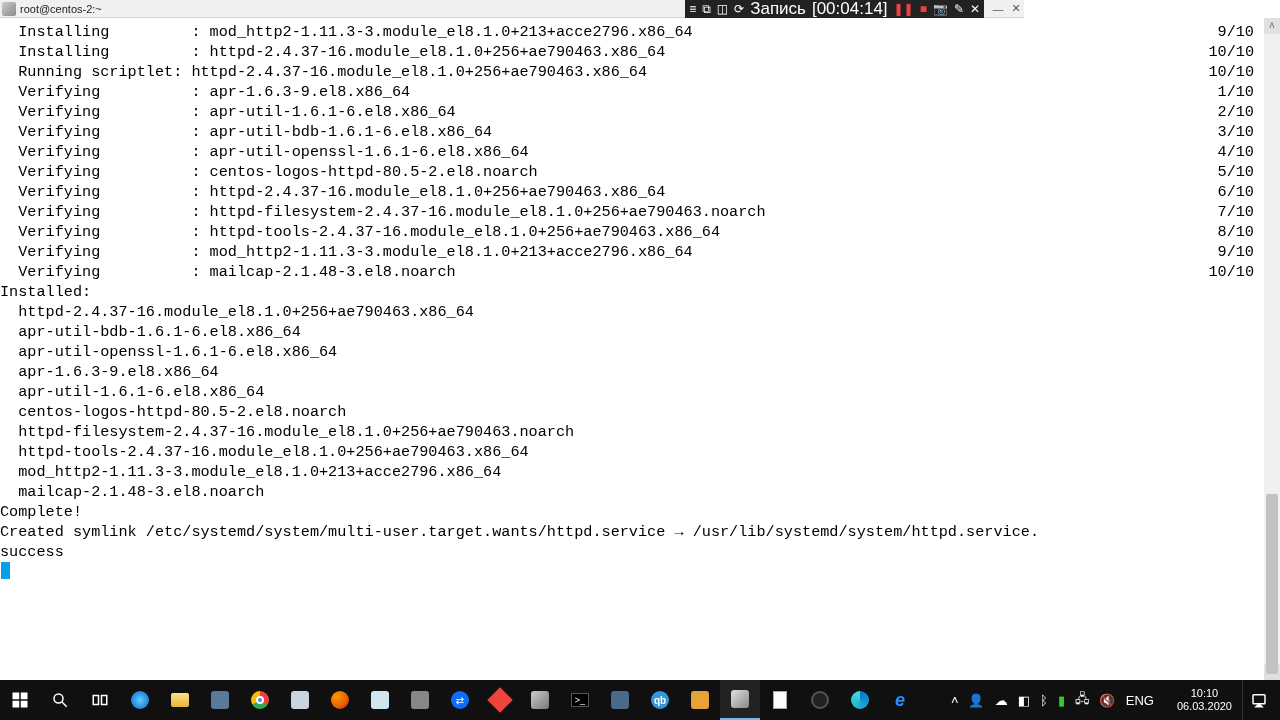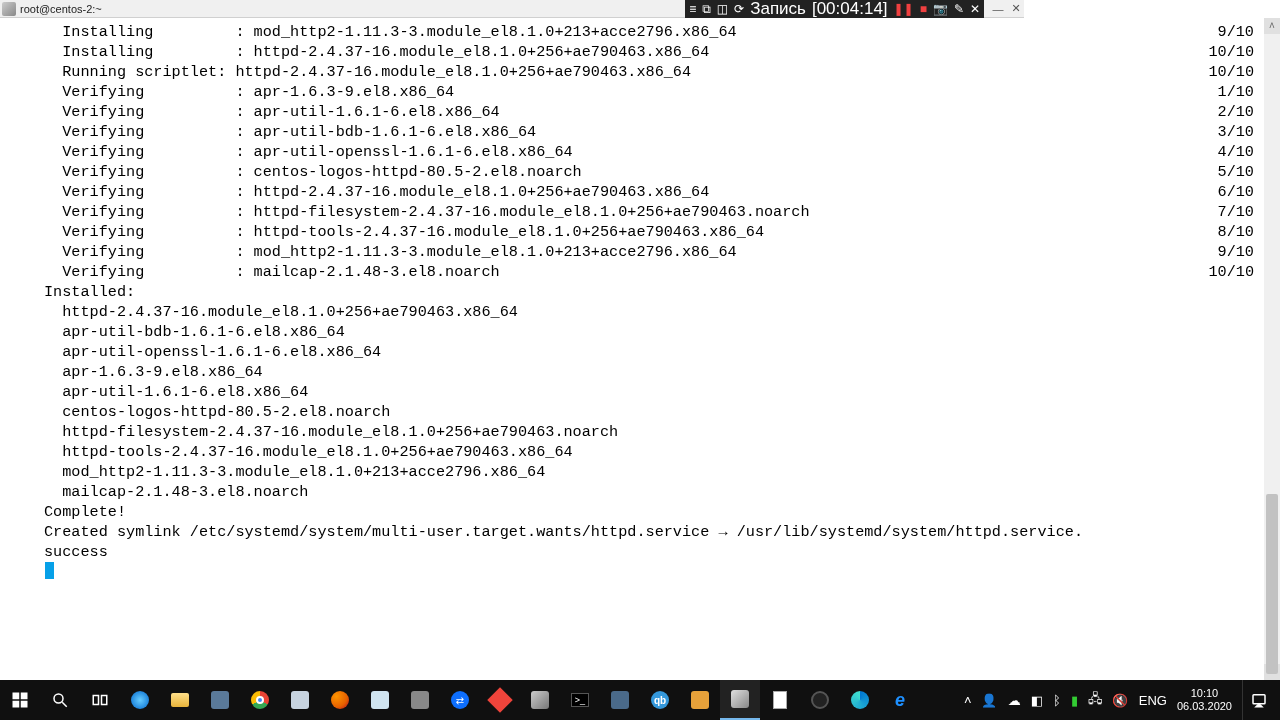--- a/index.html
+++ b/index.html
@@ -9,35 +9,35 @@
   .titlebar .title-text { flex: 0 0 auto; }
   .titlebar .spacer { flex: 1 1 auto; }
   .recbar { display: flex; align-items: center; background: #222; height: 18px; color: #fff; font-size: 11px; padding: 0 4px; gap: 6px; }
   .recbar .ricon { font-size: 12px; line-height: 1; cursor: pointer; }
   .recbar .ricon.red { color: #f04040; }
   .recbar .rlabel { font-size: 17px; }
   .winbtns { display: flex; align-items: center; gap: 2px; margin-left: 6px; }
   .winbtns span { width: 16px; text-align: center; font-size: 11px; color: #555; cursor: pointer; }
   .terminal-wrap { position: relative; width: 1280px; height: 662px; background: #fff; }
   .terminal { position: absolute; left: 0; top: 0; width: 1264px; height: 662px; background: #fff; color: #000; font-family: "Courier New", monospace; font-size: 15.2px; line-height: 20px; white-space: pre; overflow: hidden; padding-top: 4px; }
-  .trow { display: flex; margin-left: 44px; }
+  .trow { display: flex; }
   .lcol { flex: 0 0 auto; }
   .rcol { flex: 1 1 auto; text-align: right; padding-right: 10px; }
   .cursor { display: inline-block; width: 9px; height: 17px; background: #06a0e8; margin-left: 1px; vertical-align: bottom; }
   .vscroll { position: absolute; right: 0; top: 0; width: 16px; height: 662px; background: #f0f0f0; display: flex; flex-direction: column; }
   .vscroll .arrow { height: 16px; text-align: center; font-size: 10px; line-height: 16px; color: #666; cursor: pointer; background: #e0e0e0; }
   .vscroll .track { flex: 1; position: relative; }
   .vscroll .thumb { position: absolute; left: 2px; width: 12px; background: #c2c2c2; border-radius: 2px; }
   .taskbar { position: absolute; left: 0; bottom: 0; width: 1280px; height: 40px; background: #101010; display: flex; align-items: center; }
   .taskbar .tb-left { display: flex; align-items: center; height: 40px; }
   .taskbar .tb-item { width: 40px; height: 40px; display: flex; align-items: center; justify-content: center; color: #fff; cursor: pointer; font-size: 16px; }
   .taskbar .tb-item.active { border-bottom: 2px solid #76b9ed; background: rgba(255,255,255,0.08); }
   .taskbar .tb-tray { margin-left: auto; display: flex; align-items: center; height: 40px; gap: 10px; padding-right: 6px; color: #fff; font-size: 11px; }
   .taskbar .tray-icon { font-size: 13px; cursor: pointer; }
-  .taskbar .clock { text-align: center; line-height: 13px; font-size: 11px; cursor: pointer; }
+  .taskbar .clock { text-align: center; line-height: 13px; font-size: 11px; cursor: pointer; margin-left: 13px; }
   .taskbar .notif { width: 32px; height: 40px; display: flex; align-items: center; justify-content: center; border-left: 1px solid #333; cursor: pointer; }
   svg.ico { width: 18px; height: 18px; }
 </style>
 </head>
 <body>
 
 <div class="titlebar">
   <div class="putty-icon"></div>
   <div class="title-text">root@centos-2:~</div>
   <div class="spacer"></div>

